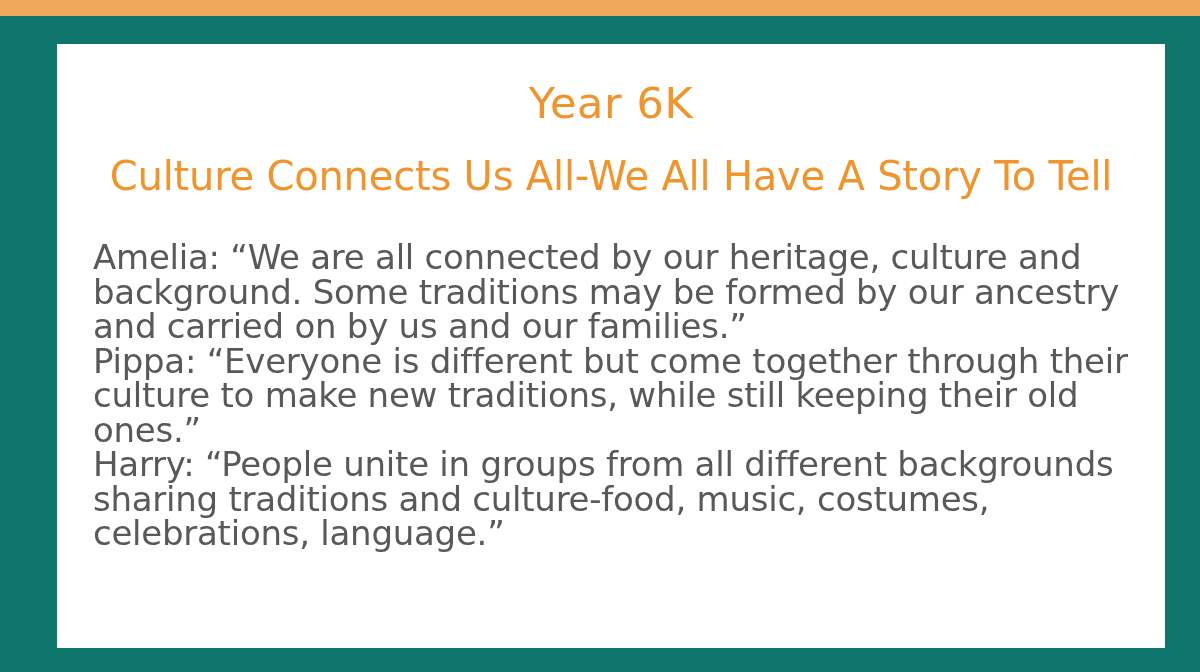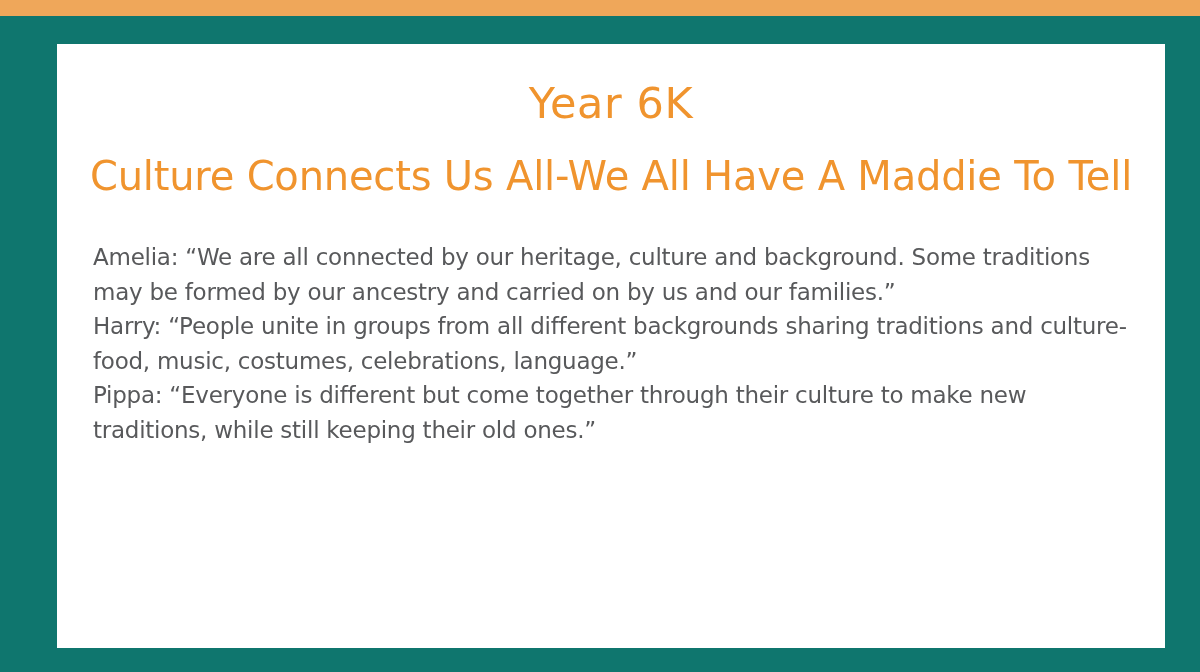--- a/index.html
+++ b/index.html
@@ -67,39 +67,39 @@
     left: 36px;
     top: 196px;
     width: 1046px;
     list-style: none;
     margin: 0;
     padding: 0;
   }
   .quote-item {
     color: #58595b;
     font-family: "DejaVu Sans", sans-serif;
-    font-size: 23px;
+    font-size: 34px;
     font-weight: 400;
     line-height: 34.5px;
     letter-spacing: -0.25px;
     text-align: left;
     margin: 0;
     padding: 0;
   }
 </style>
 </head>
 <body>
 
 <div class="poster-frame">
   <div class="poster-card">
 
     <h1 class="poster-title">Year 6K</h1>
 
-    <h2 class="poster-subtitle">Culture Connects Us All-We All Have A Maddie To Tell</h2>
+    <h2 class="poster-subtitle">Culture Connects Us All-We All Have A Story To Tell</h2>
 
     <ul class="quote-list">
       <li class="quote-item">Amelia: “We are all connected by our heritage, culture and background. Some traditions may be formed by our ancestry and carried on by us and our families.”</li>
+      <li class="quote-item">Pippa: “Everyone is different but come together through their culture to make new traditions, while still keeping their old ones.”</li>
       <li class="quote-item">Harry: “People unite in groups from all different backgrounds sharing traditions and culture-food, music, costumes, celebrations, language.”</li>
-      <li class="quote-item">Pippa: “Everyone is different but come together through their culture to make new traditions, while still keeping their old ones.”</li>
     </ul>
 
   </div>
 </div>
 
 </body></html>

